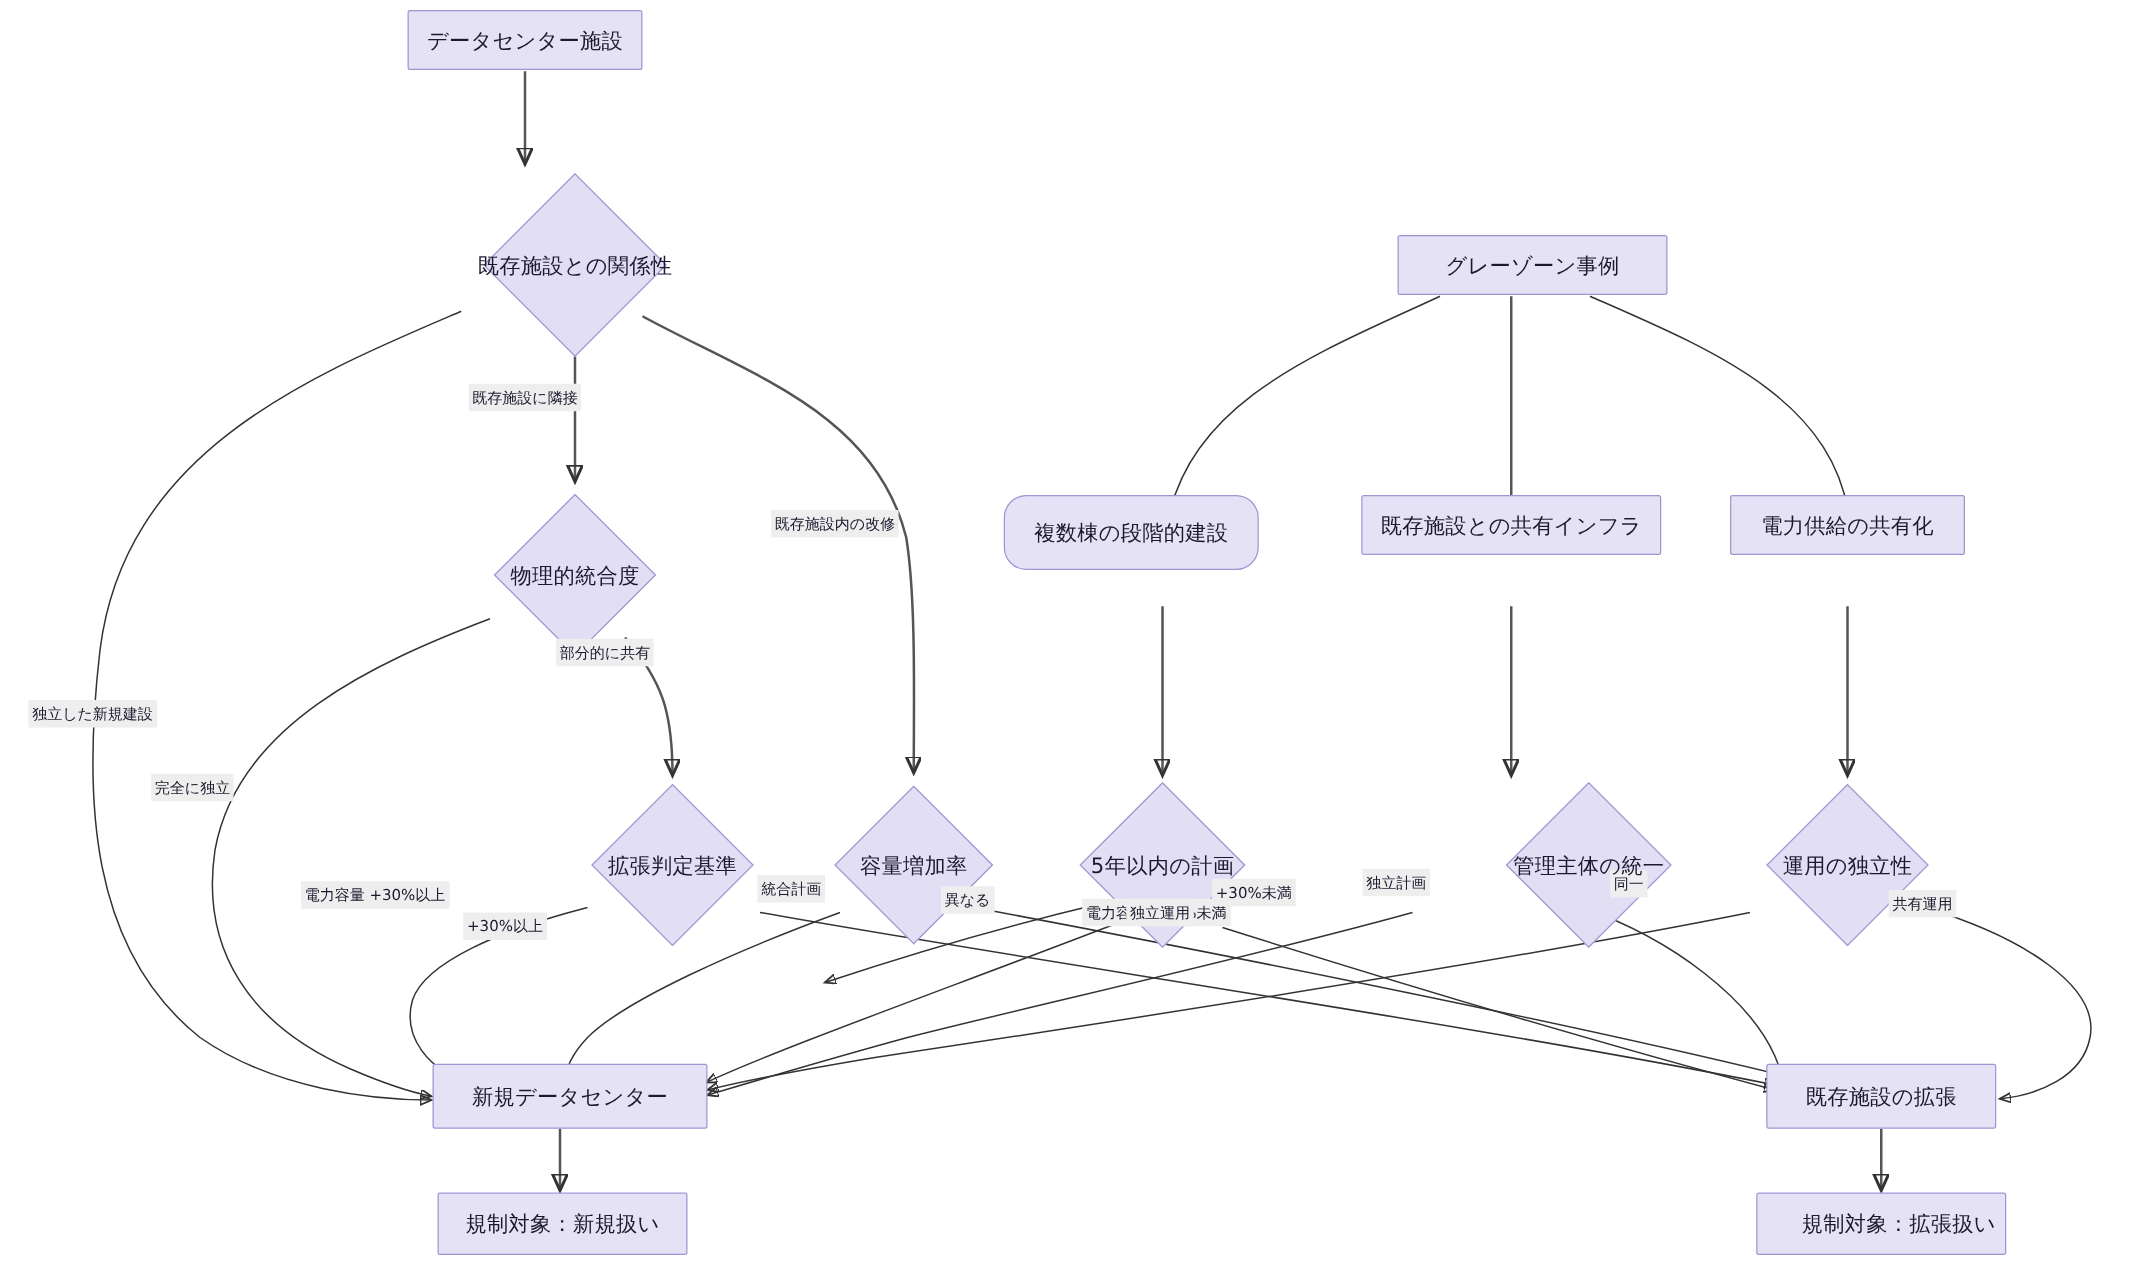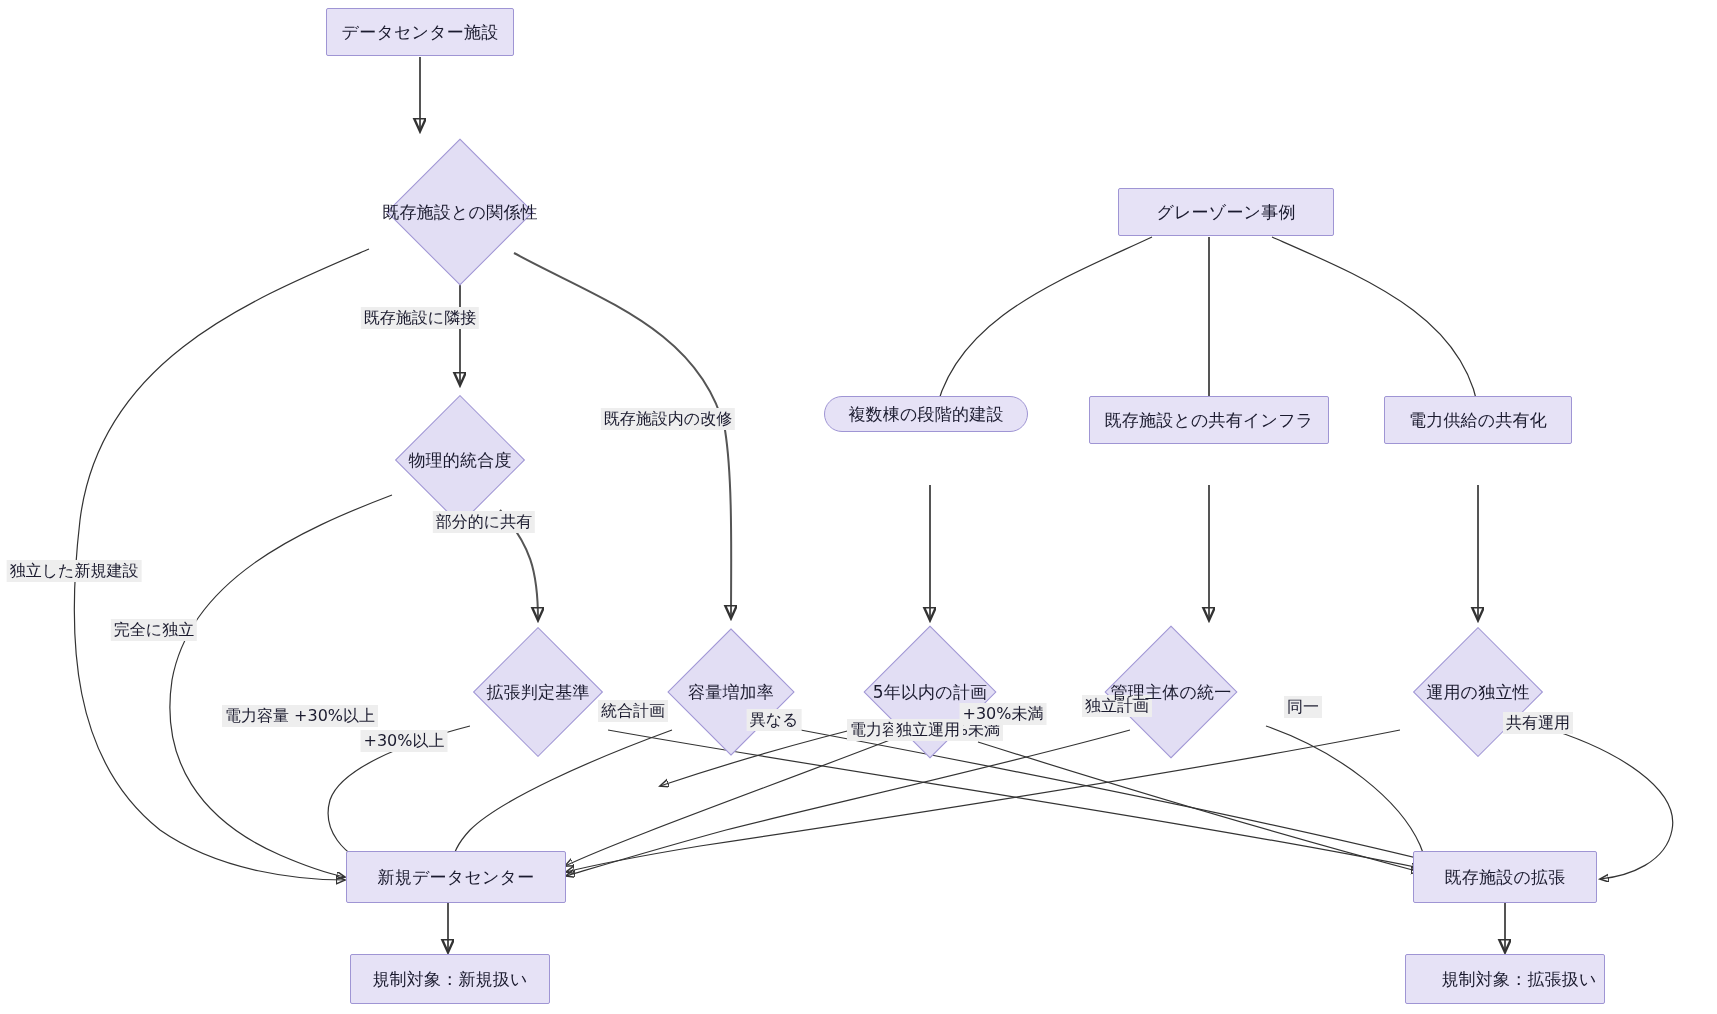--- a/index.html
+++ b/index.html
@@ -66,21 +66,21 @@
   }
   .node.diamond .dia-label {
     position: relative;
     z-index: 2;
     white-space: nowrap;
   }
   .edge-label {
     position: absolute;
     background: #eeeeee;
     color: #1a1a2e;
-    font-size: 16px;
+    font-size: 12px;
     line-height: 20px;
     padding: 1px 3px;
     white-space: nowrap;
     transform: translate(-50%, -50%);
     box-sizing: border-box;
   }
 </style>
 </head>
 <body>
 
@@ -157,21 +157,21 @@
 
   <div class="node box" style="left:1118px; top:188px; width:216px; height:48px;">
     <span>グレーゾーン事例</span>
   </div>
 
   <div class="node diamond" style="left:369px; top:396px; width:182px; height:128px;">
     <span class="dia-shape" style="width:92px; height:92px; left:45px; top:18px;"></span>
     <span class="dia-label">物理的統合度</span>
   </div>
 
-  <div class="node box" style="left:824px; top:396px; width:204px; height:36px;border-radius:18px;">
+  <div class="node box" style="left:803px; top:396px; width:204px; height:60px;border-radius:18px;">
     <span>複数棟の段階的建設</span>
   </div>
 
   <div class="node box" style="left:1089px; top:396px; width:240px; height:48px;">
     <span>既存施設との共有インフラ</span>
   </div>
 
   <div class="node box" style="left:1384px; top:396px; width:188px; height:48px;">
     <span>電力供給の共有化</span>
   </div>
@@ -184,21 +184,21 @@
   <div class="node diamond" style="left:647px; top:628px; width:168px; height:128px;">
     <span class="dia-shape" style="width:90px; height:90px; left:39px; top:19px;"></span>
     <span class="dia-label">容量増加率</span>
   </div>
 
   <div class="node diamond" style="left:839px; top:628px; width:182px; height:128px;">
     <span class="dia-shape" style="width:94px; height:94px; left:44px; top:17px;"></span>
     <span class="dia-label">5年以内の計画</span>
   </div>
 
-  <div class="node diamond" style="left:1080px; top:628px; width:182px; height:128px;align-items:center;">
+  <div class="node diamond" style="left:1180px; top:628px; width:182px; height:128px;align-items:center;">
     <span class="dia-shape" style="width:94px; height:94px; left:44px; top:17px;"></span>
     <span class="dia-label">管理主体の統一</span>
   </div>
 
   <div class="node diamond" style="left:1390px; top:628px; width:176px; height:128px;">
     <span class="dia-shape" style="width:92px; height:92px; left:42px; top:18px;"></span>
     <span class="dia-label">運用の独立性</span>
   </div>
 
   <div class="node box" style="left:346px; top:851px; width:220px; height:52px;">

